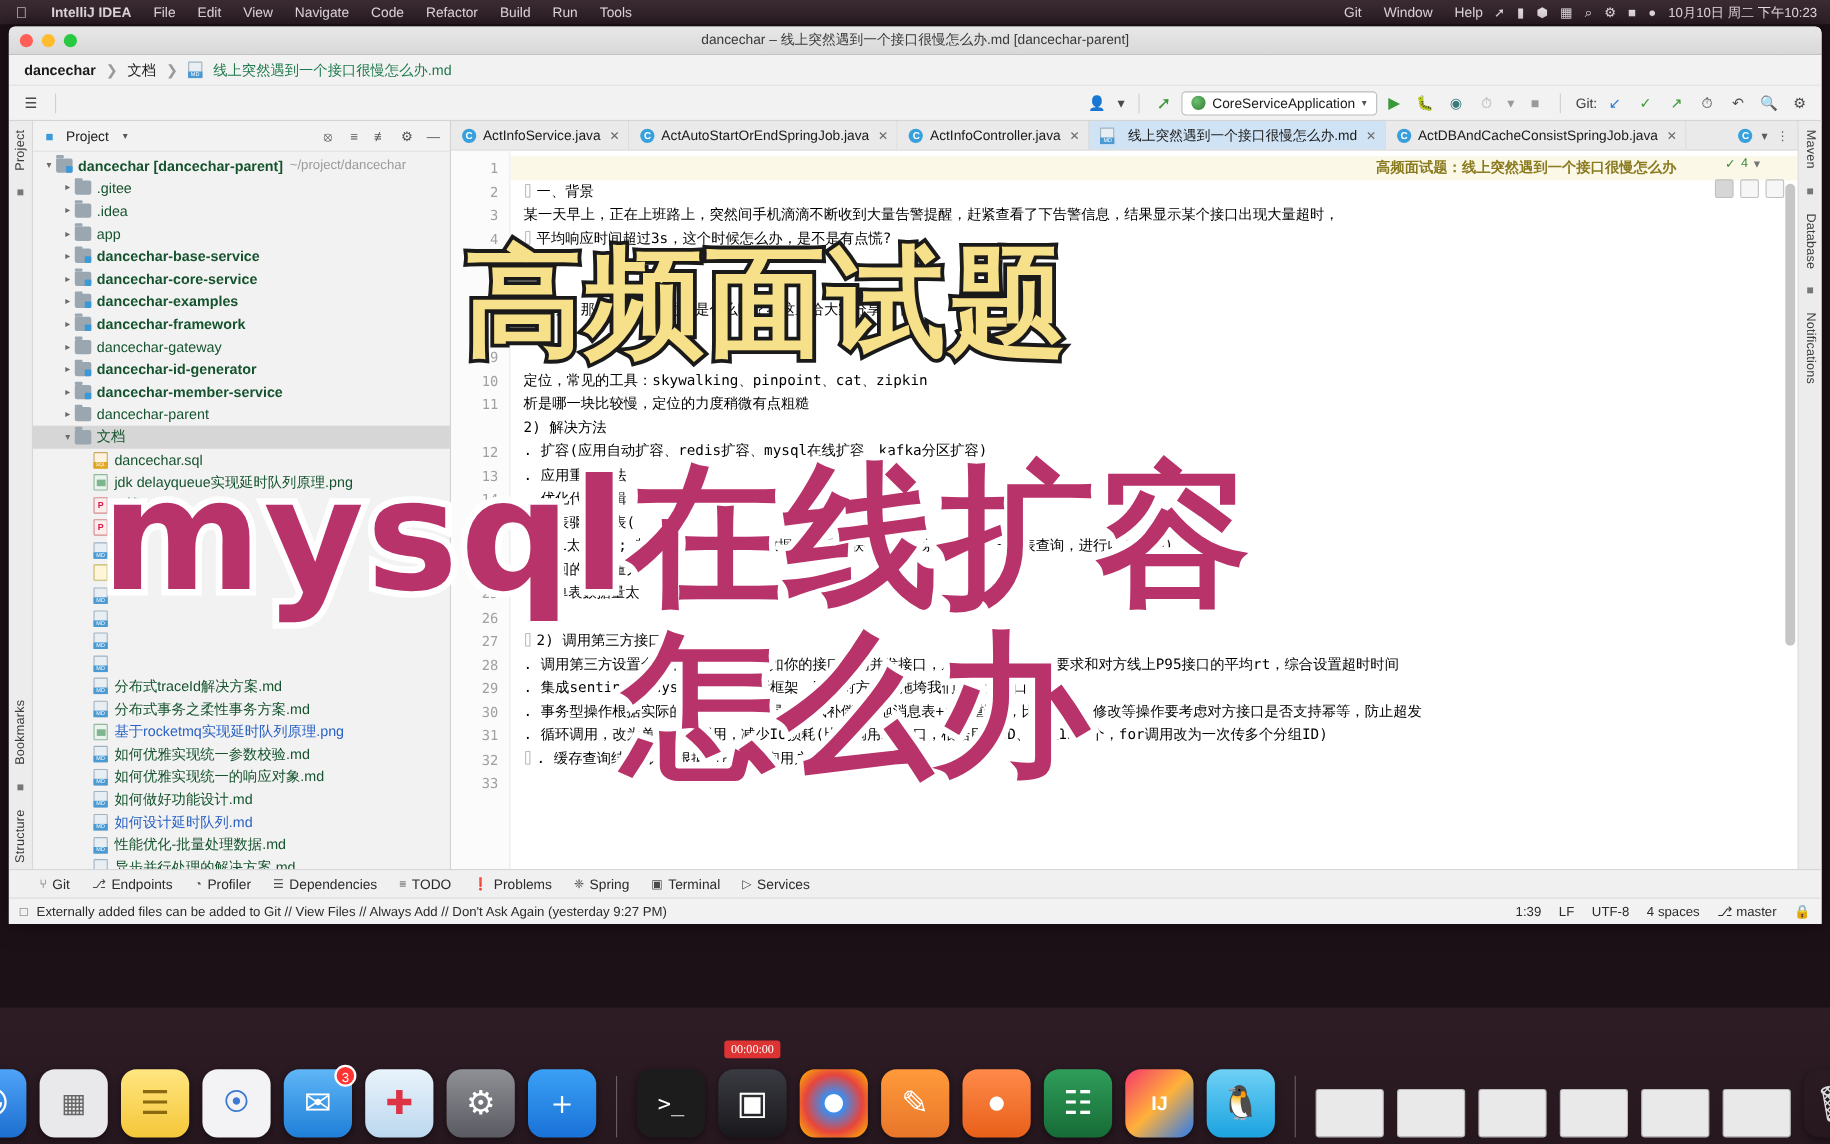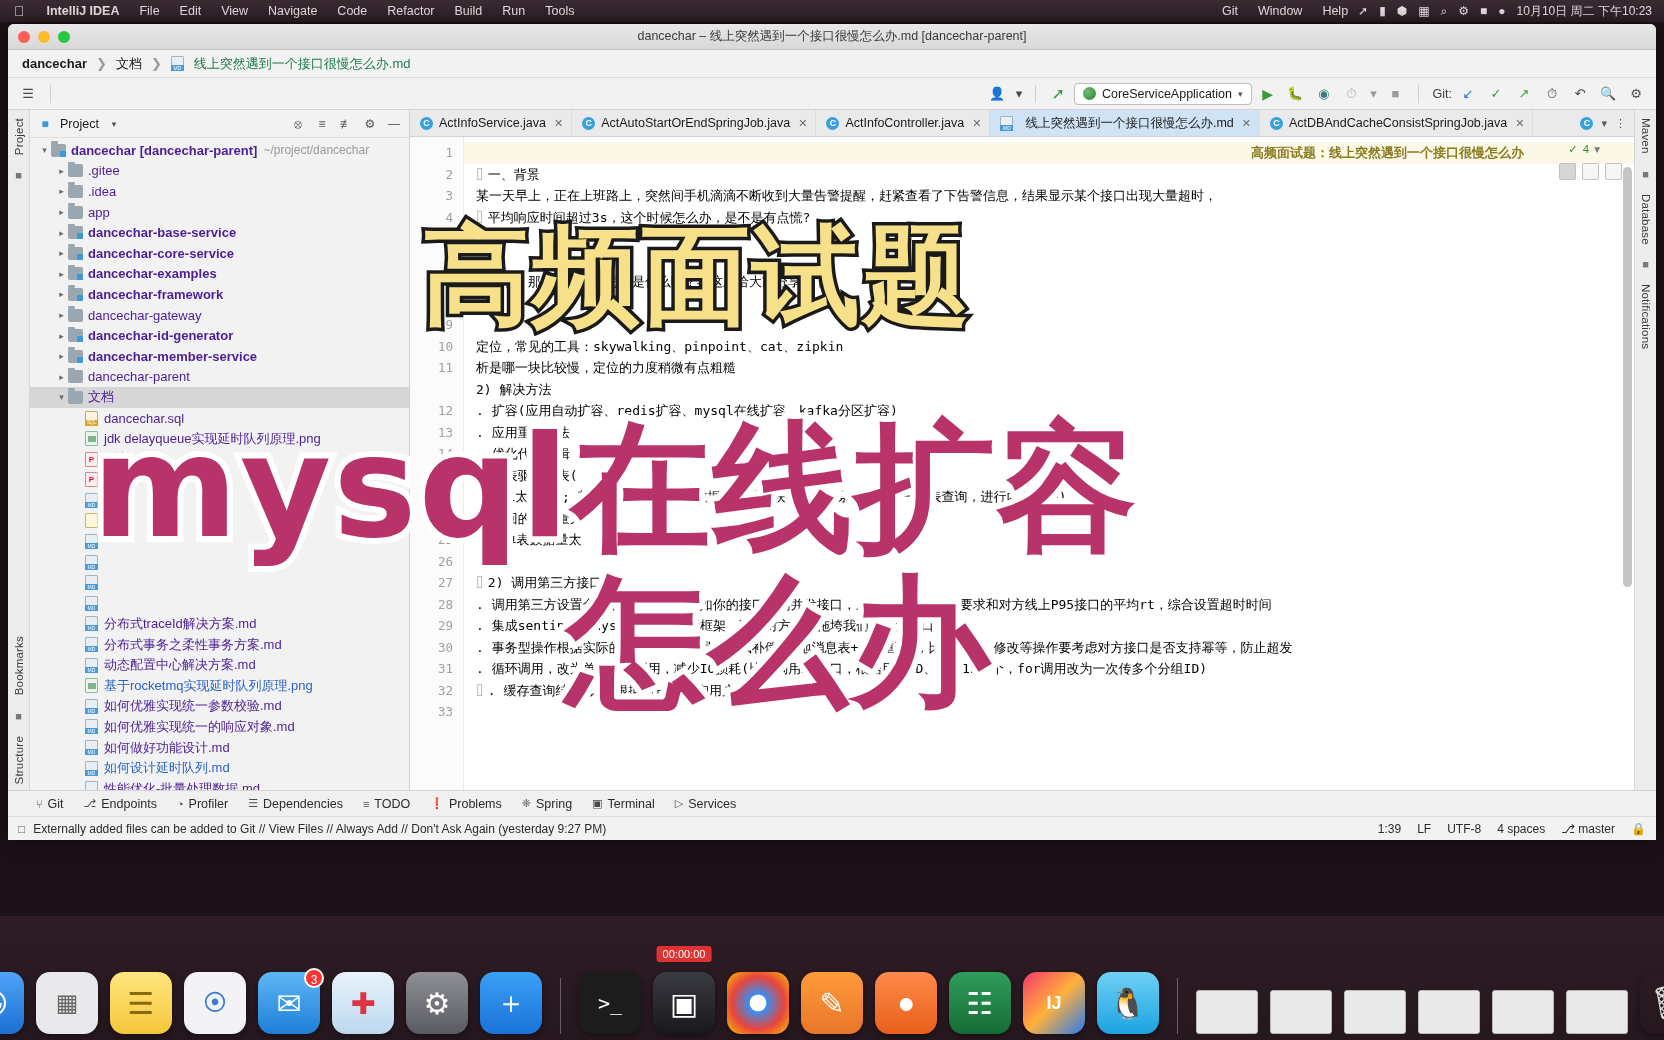--- a/index.html
+++ b/index.html
@@ -90,21 +90,21 @@
                         color:#555;font-size:12px;}
   #project-head .grow{flex:1;}
   #tree { flex:1; overflow:hidden; padding-top:2px; font-size:13px;}
   .row { height:20.6px; display:flex; align-items:center; white-space:nowrap; padding-right:4px;}
   .row.sel { background:#d6d6d6; }
   .arrow { width:13px; text-align:center; color:#6b6b6b; font-size:9px; flex:none;}
   .ficon { width:15px;height:13px;margin-right:5px;flex:none; position:relative;}
   .folder { background:#9aa7b0; border-radius:1px 2px 2px 2px;}
   .folder:before{content:"";position:absolute;left:0;top:-2.5px;width:7px;height:3px;background:#9aa7b0;border-radius:1px;}
   .folder.mod:after{content:"";position:absolute;right:0;bottom:0;width:6px;height:6px;background:#3a99d8;border-radius:1px;}
-  .lbl { font-size:13px; color:#4c1d95;}
+  .lbl { font-size:13px; color:#14532d;}
   .lbl.b { font-weight:bold; }
   .lbl.blue { color:#2a62c4;}
   .path { color:#9b9b9b; font-size:12px; margin-left:6px;}
   .fileicon{width:13px;height:15px;margin-right:6px;flex:none;position:relative;border-radius:1px;}
   .fi-md{ background:#e9eef2; border:1px solid #9fb3c2;}
   .fi-md:after{content:"MD";position:absolute;left:-1px;bottom:-1px;width:13px;height:6px;
      background:#4a9ad4;color:#fff;font-size:5px;line-height:6px;text-align:center;font-family:"Liberation Sans",sans-serif;}
   .fi-png{ background:#eaf3ec; border:1px solid #8fb79b;}
   .fi-png:after{content:"";position:absolute;left:2px;top:4px;width:8px;height:6px;background:#7fb58e;}
   .fi-sql{ background:#fdf3e0; border:1px solid #c9a860;}
@@ -179,21 +179,21 @@
   .dock-app { width:62px;height:62px;border-radius:14px; position:relative;
               display:flex;align-items:center;justify-content:center;
               font-size:30px; color:#fff; box-shadow:0 2px 6px rgba(0,0,0,.4);}
   .badge { position:absolute; top:-4px; right:-4px; background:#f33; color:#fff;
            border-radius:50%; min-width:20px;height:20px;line-height:20px; font-size:12px;
            text-align:center; border:2px solid #fff;}
   .dock-sep { width:1px;height:56px;background:rgba(255,255,255,.3); margin:0 6px;}
   .dock-thumb{ width:62px;height:44px;background:#e9e9e9;border:1px solid #b9b9b9;border-radius:3px;}
   .rec { position:absolute; top:-26px; left:50%; transform:translateX(-50%);
          background:#d33; color:#fff; font-size:11px; padding:2px 6px; border-radius:3px;
-         font-family:Liberation Sans, sans-serif;}
+         font-family:Liberation Serif, serif;}
 </style>
 </head>
 <body>
 
 <div id="macbar">
   <span class="apple"></span>
   <span class="mi bold">IntelliJ IDEA</span>
   <span class="mi">File</span>
   <span class="mi">Edit</span>
   <span class="mi">View</span>
@@ -412,25 +412,20 @@
           </div>
           <div class="row" style="padding-left: 42px;">
             <span class="arrow"></span>
             <span class="fileicon fi-md"></span>
             <span class="lbl">分布式traceId解决方案.md</span>
           </div>
           <div class="row" style="padding-left: 42px;">
             <span class="arrow"></span>
             <span class="fileicon fi-md"></span>
             <span class="lbl">分布式事务之柔性事务方案.md</span>
-          </div>
-          <div class="row" style="padding-left: 42px;">
-            <span class="arrow"></span>
-            <span class="fileicon fi-md"></span>
-            <span class="lbl">动态配置中心解决方案.md</span>
           </div>
           <div class="row" style="padding-left: 42px; align-items: center;">
             <span class="arrow"></span>
             <span class="fileicon fi-png"></span>
             <span class="lbl blue">基于rocketmq实现延时队列原理.png</span>
           </div>
           <div class="row" style="padding-left: 42px;">
             <span class="arrow"></span>
             <span class="fileicon fi-md"></span>
             <span class="lbl">如何优雅实现统一参数校验.md</span>

